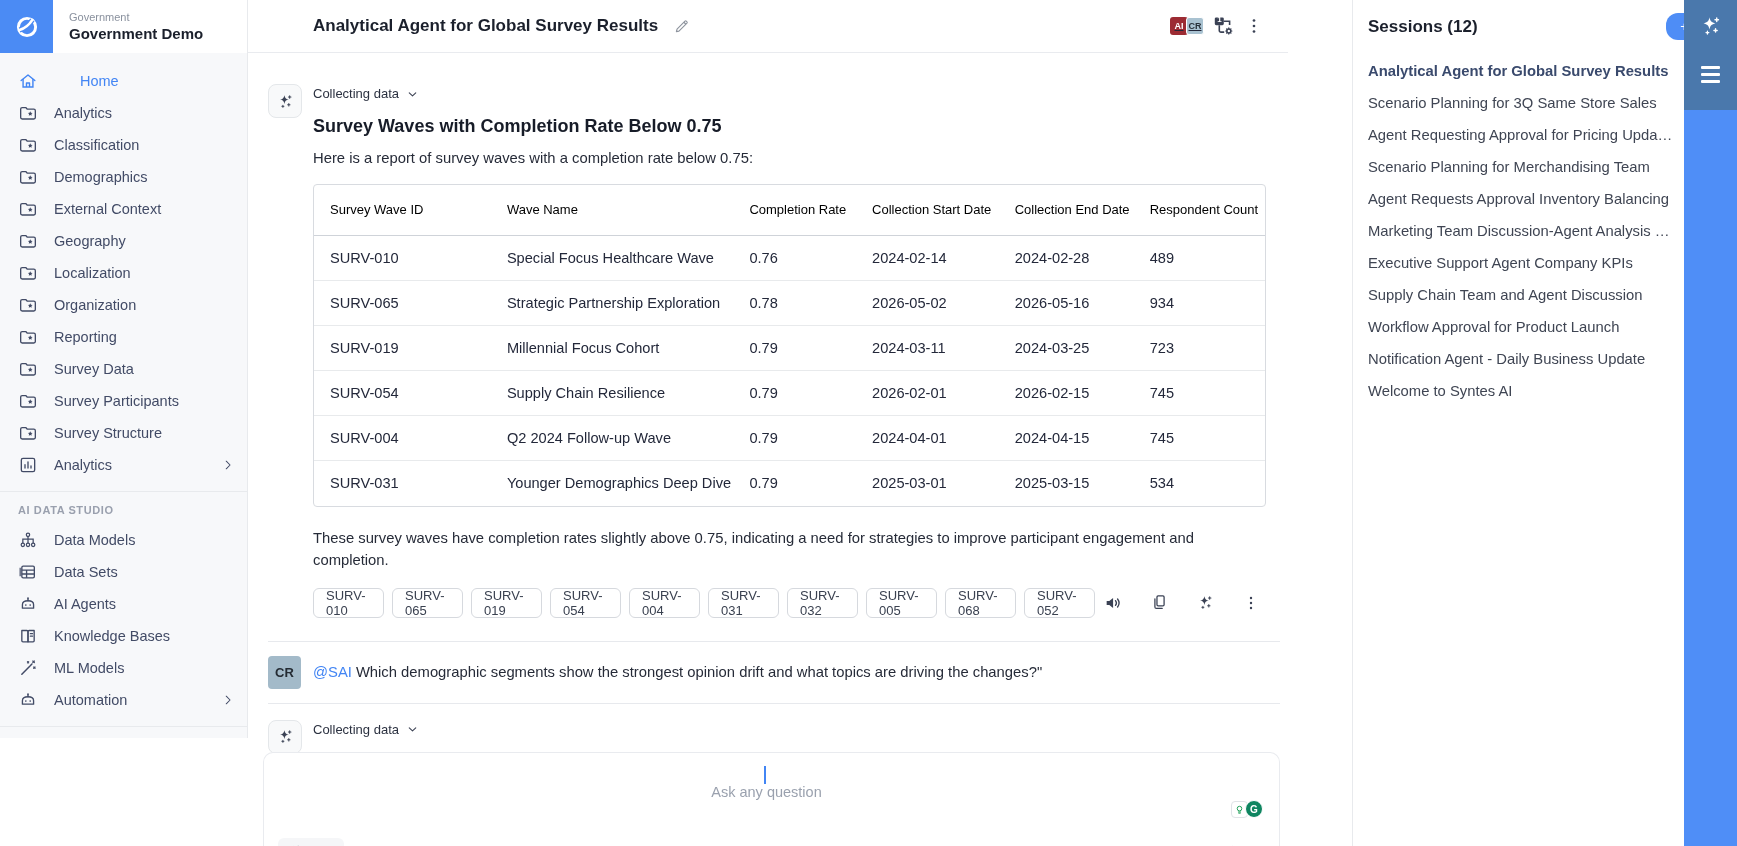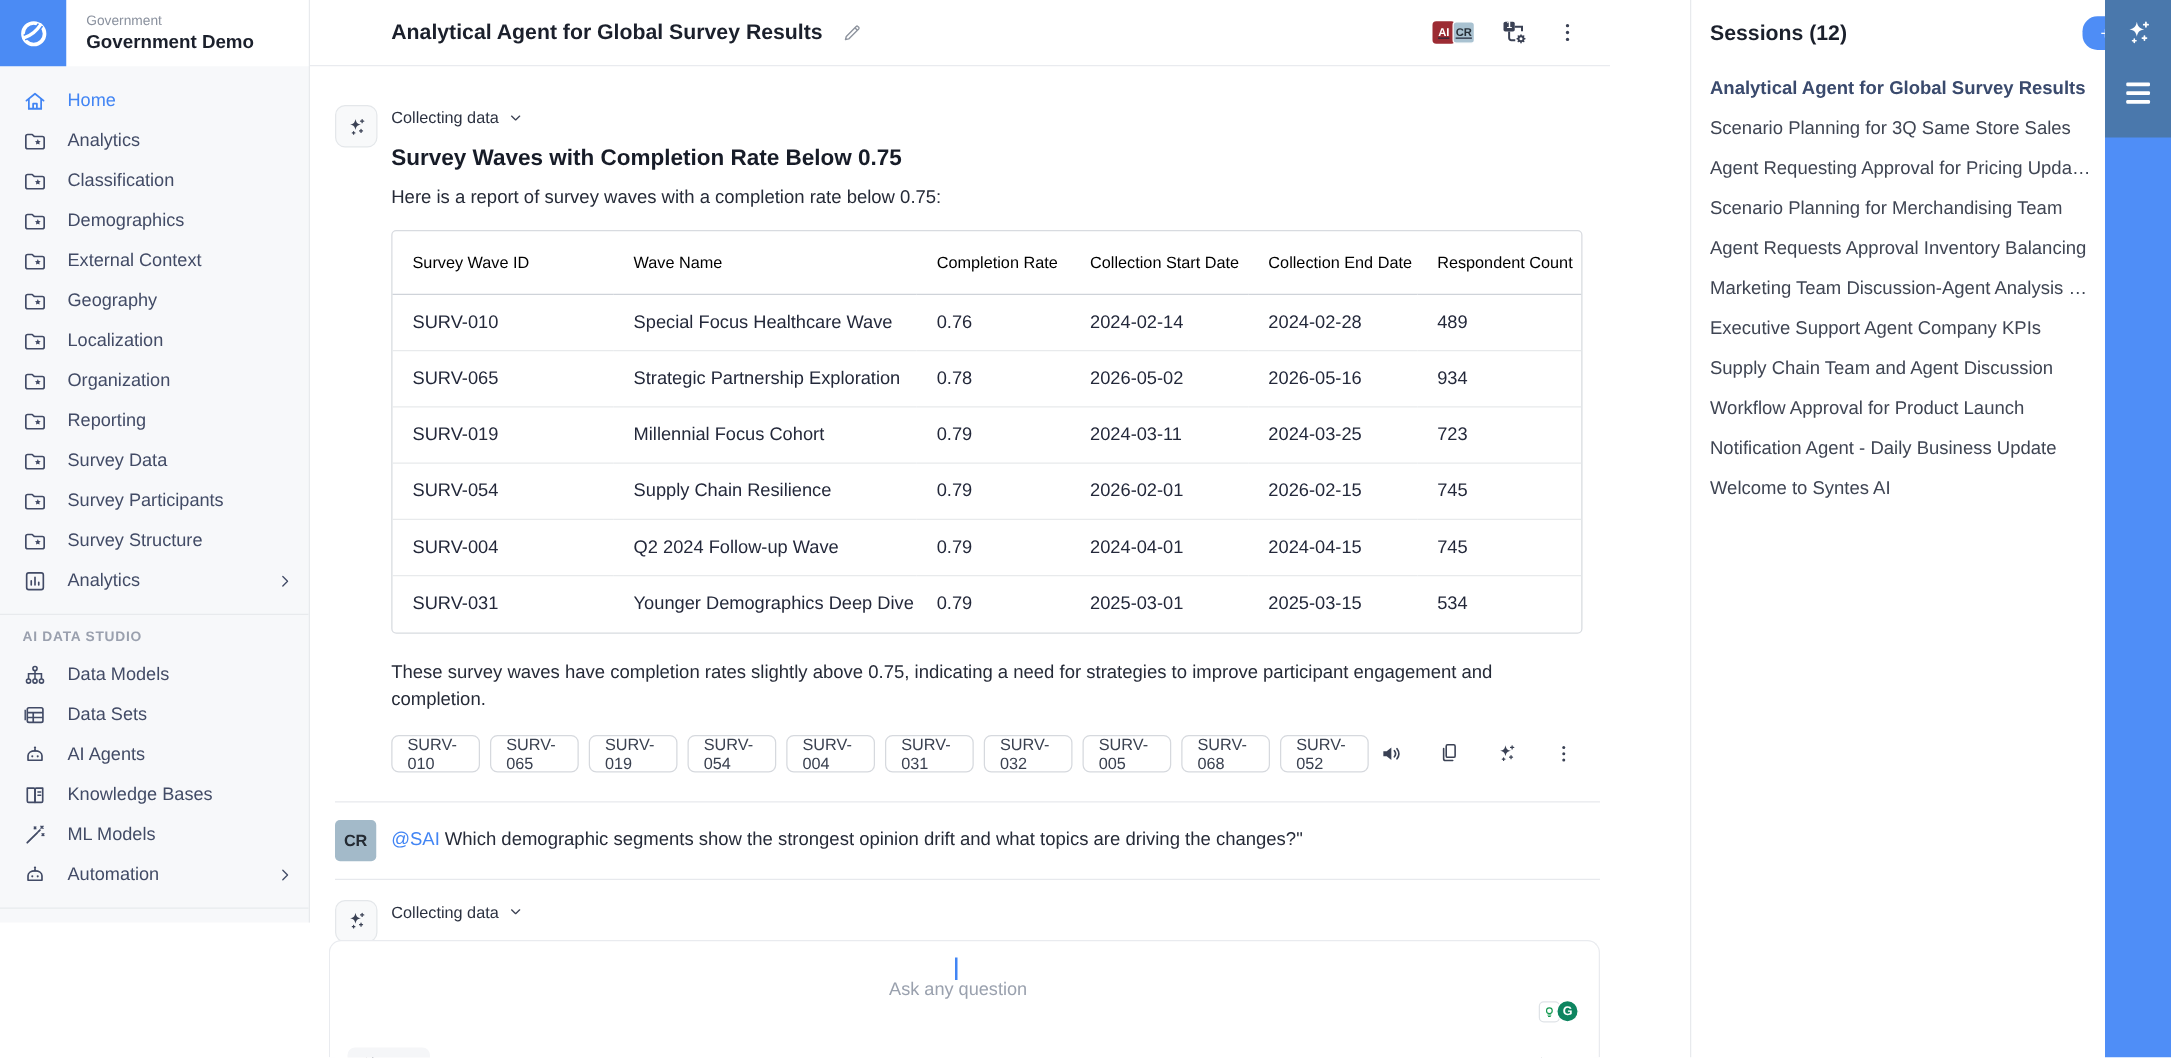--- a/index.html
+++ b/index.html
@@ -16,31 +16,31 @@
     background:#f7f8fa; border-right:1px solid #e8eaed; overflow:hidden; }
   .side-head { height:53px; background:#fff; display:flex; align-items:center; }
   .logo-sq { width:53px; height:53px; background:#4b8bf4; display:flex; align-items:center; justify-content:center; flex:none; }
   .brand { margin-left:16px; line-height:1.15; }
   .brand-top { font-size:11px; color:#8a919e; }
   .brand-name { font-size:15px; font-weight:700; color:#1b202c; margin-top:2px; }
   .nav { padding-top:12px; }
   .nav-item { height:32px; display:flex; align-items:center; padding:0 12px 0 18px;
     color:#424b66; font-size:14.5px; cursor:pointer; }
   .nav-item .ico { width:20px; height:20px; margin-right:16px; display:flex; align-items:center; justify-content:center; flex:none; }
-  .nav-item.active { color:#4285f4; }
+  .nav-item.active { color:#4285f4;gap:26px; }
   .nav-chev { margin-left:auto; color:#424b66; display:flex; }
   .nav-sep { border-top:1px solid #e8eaed; margin:10px 0 4px; }
   .nav-section { font-size:11px; letter-spacing:.6px; color:#9aa0ae; font-weight:700; padding:8px 18px 8px; }
 
   
   .main { position:absolute; left:248px; top:0; width:1040px; height:846px; background:#fff; }
   .main-head { height:53px; border-bottom:1px solid #e9ebef; display:flex; align-items:center; padding:0 24px 0 65px; }
   .title { font-size:17px; font-weight:700; color:#1b202c; }
   .pencil { margin-left:15px; color:#8e949e; display:flex; cursor:pointer; }
-  .head-right { margin-left:auto; display:flex; align-items:center; gap:20px;text-decoration:underline; }
+  .head-right { margin-left:auto; display:flex; align-items:center; gap:8px;text-decoration:underline; }
   .avatars { display:flex; align-items:center; }
   .av { width:18px; height:18px; border-radius:3px; display:flex; align-items:center; justify-content:center;
     font-size:9px; font-weight:700; }
   .av-ai { background:#9c2b33; color:#fff; }
   .av-cr { background:#a9c2d1; color:#273039; margin-left:-2px; border:1px solid #fff; }
   .flow-wrap { position:relative; color:#3a4154; display:flex; cursor:pointer; }
   .flow-badge { position:absolute; left:2px; top:1px; width:11px; height:10px; font-size:8px; font-weight:700;
     color:#fff; text-align:center; line-height:10px; }
   .kebab-btn { color:#3a4154; display:flex; cursor:pointer; }
 

